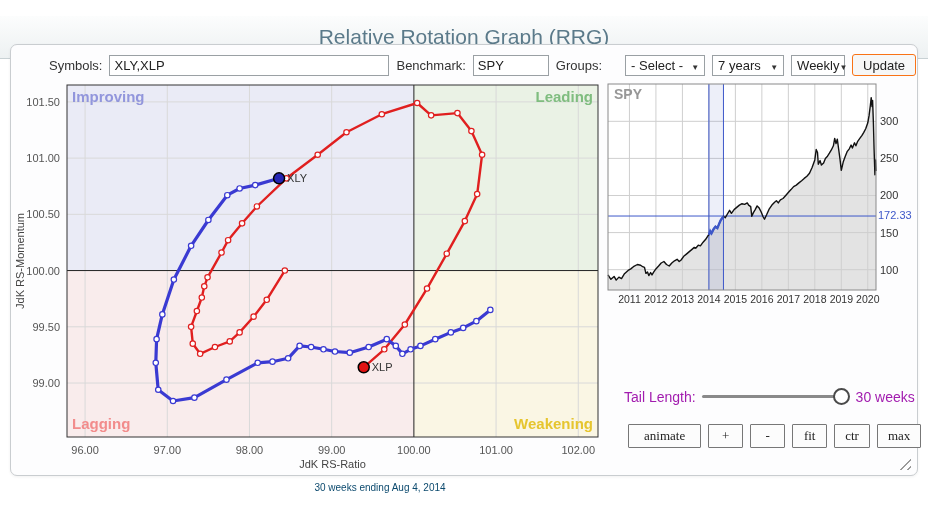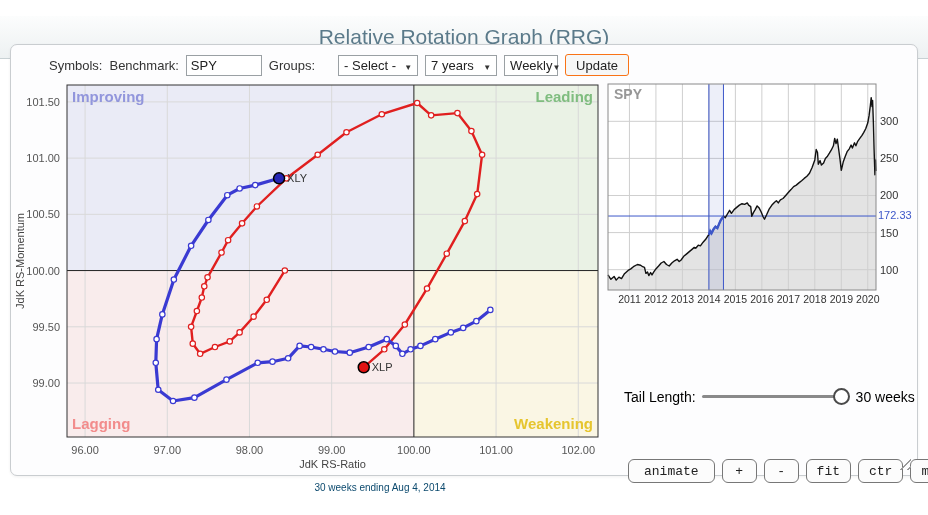--- a/index.html
+++ b/index.html
@@ -23,46 +23,47 @@
   .sel.groups{width:80px;margin-left:16px;}
   .sel.period{width:72px;}
   .sel.freq{width:54px;}
   .arrow::before{content:"▼";font-size:8px;color:#333;}
   .update{height:22px;border:1px solid #f97316;border-radius:3px;background:#f6f7f7;
     font-family:"Liberation Sans",sans-serif;font-size:13px;color:#222;padding:0 10px;}
   svg text{font-family:"Liberation Sans",sans-serif;}
   .rrg{position:absolute;left:0;top:34px;}
   .spy{position:absolute;left:590px;top:34px;}
   .tailrow{position:absolute;left:613px;top:343px;display:flex;align-items:center;
-    gap:6px;font-size:14px;color:#000000;}
+    gap:6px;font-size:14px;color:#a21caf;}
   .slider{position:relative;width:148px;height:17px;}
   .track{position:absolute;left:0;right:3px;top:7px;height:3px;background:#8a8a8a;border-radius:2px;}
   .knob{position:absolute;right:0;top:0;width:13px;height:13px;border:2px solid #4a4a4a;
     border-radius:50%;background:#fff;}
   .btnrow{position:absolute;left:617px;top:379px;display:flex;gap:7px;}
-  .pill{height:24px;box-sizing:border-box;border:1px solid #777;border-radius:6px;
-    background:#fcfcfc;font-family:Liberation Mono, monospace;font-size:13px;
-    color:#222;padding:0 10px;min-width:35px;margin-top:35px;}
+  .pill{height:24px;box-sizing:border-box;border:1px solid #777;border-radius:1px;
+    background:#fcfcfc;font-family:Liberation Serif, serif;font-size:13px;
+    color:#222;padding:0 10px;min-width:35px;}
   .pill.wide{padding:0 15px;}
   .resize{position:absolute;right:6px;bottom:5px;width:13px;height:13px;
     background:repeating-linear-gradient(135deg,#9a9a9a 0 1.5px,transparent 1.5px 5px);
     clip-path:polygon(100% 0,100% 100%,0 100%);}
   .caption{position:absolute;left:0;top:482px;width:760px;text-align:center;
     font-size:10px;color:#0c4a6e;}
 </style>
 </head>
 <body>
 
 <div class="header">
   <div class="title">Relative Rotation Graph (RRG)</div>
 </div>
 
 <div class="panel">
   <div class="toolbar">
     <span class="lbl">Symbols:</span>
+    <input class="inp symbols" type="text" value="XLY,XLP" style="">
     <span class="lbl">Benchmark:</span>
     <input class="inp bench" type="text" value="SPY" style="">
     <span class="lbl">Groups:</span>
     <div class="sel groups">
       <span>- Select -</span>
       <span class="arrow"></span>
     </div>
     <div class="sel period">
       <span>7 years</span>
       <span class="arrow"></span>

